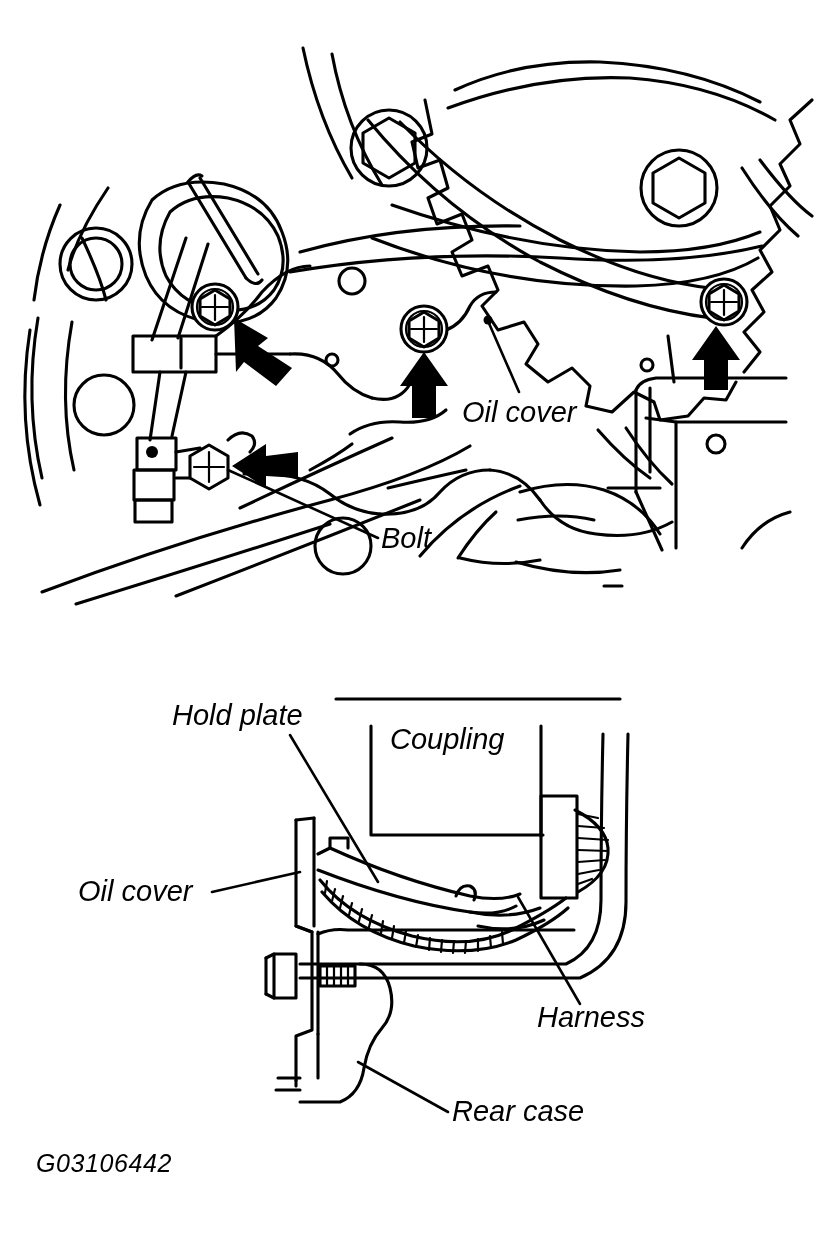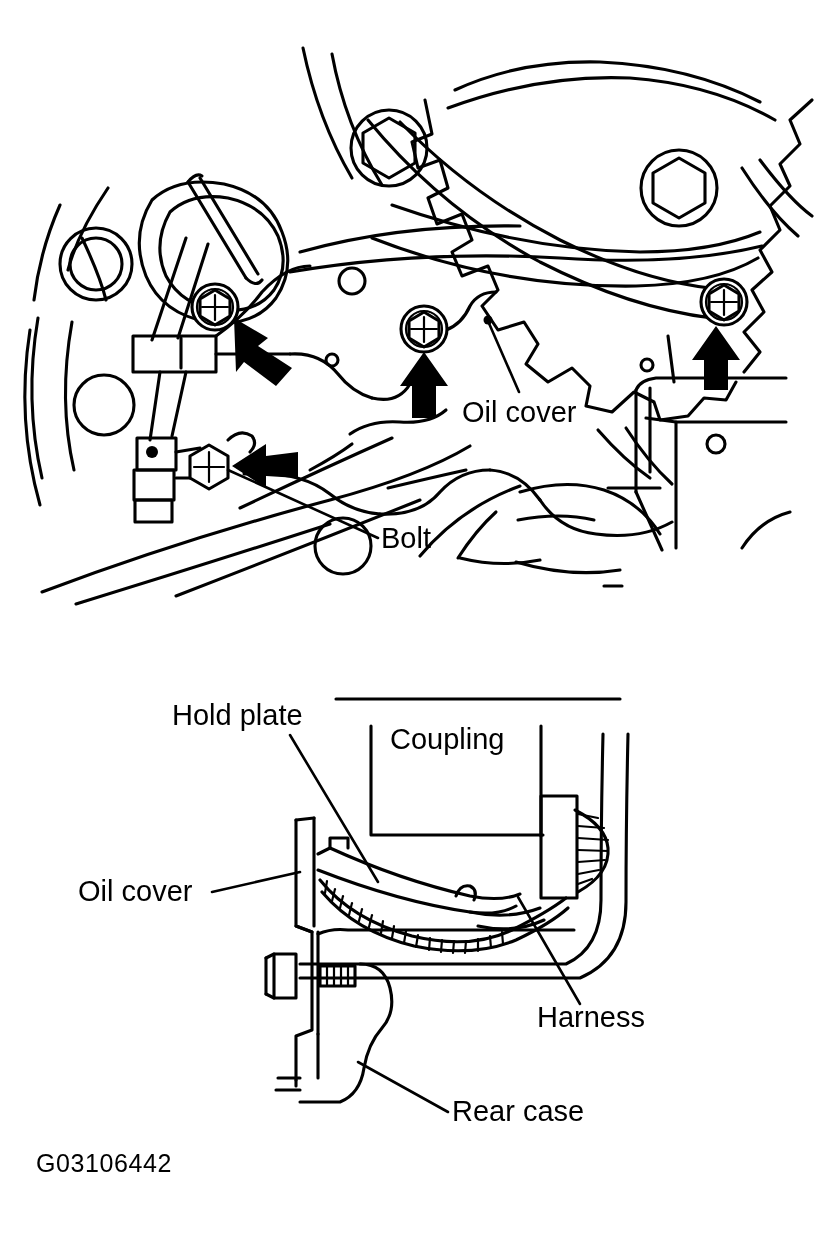--- a/index.html
+++ b/index.html
@@ -13,20 +13,21 @@
     position: relative;
     font-family: "Liberation Sans", sans-serif;
     overflow: hidden;
   }
   #figure-root {
     position: absolute;
     left: 0;
     top: 0;
     width: 740px;
     height: 1245px;
+    font-style: italic;
   }
   svg.diagram {
     position: absolute;
     left: 0;
     top: 0;
     width: 822px;
     height: 1245px;
     display: block;
   }
   .ln {

